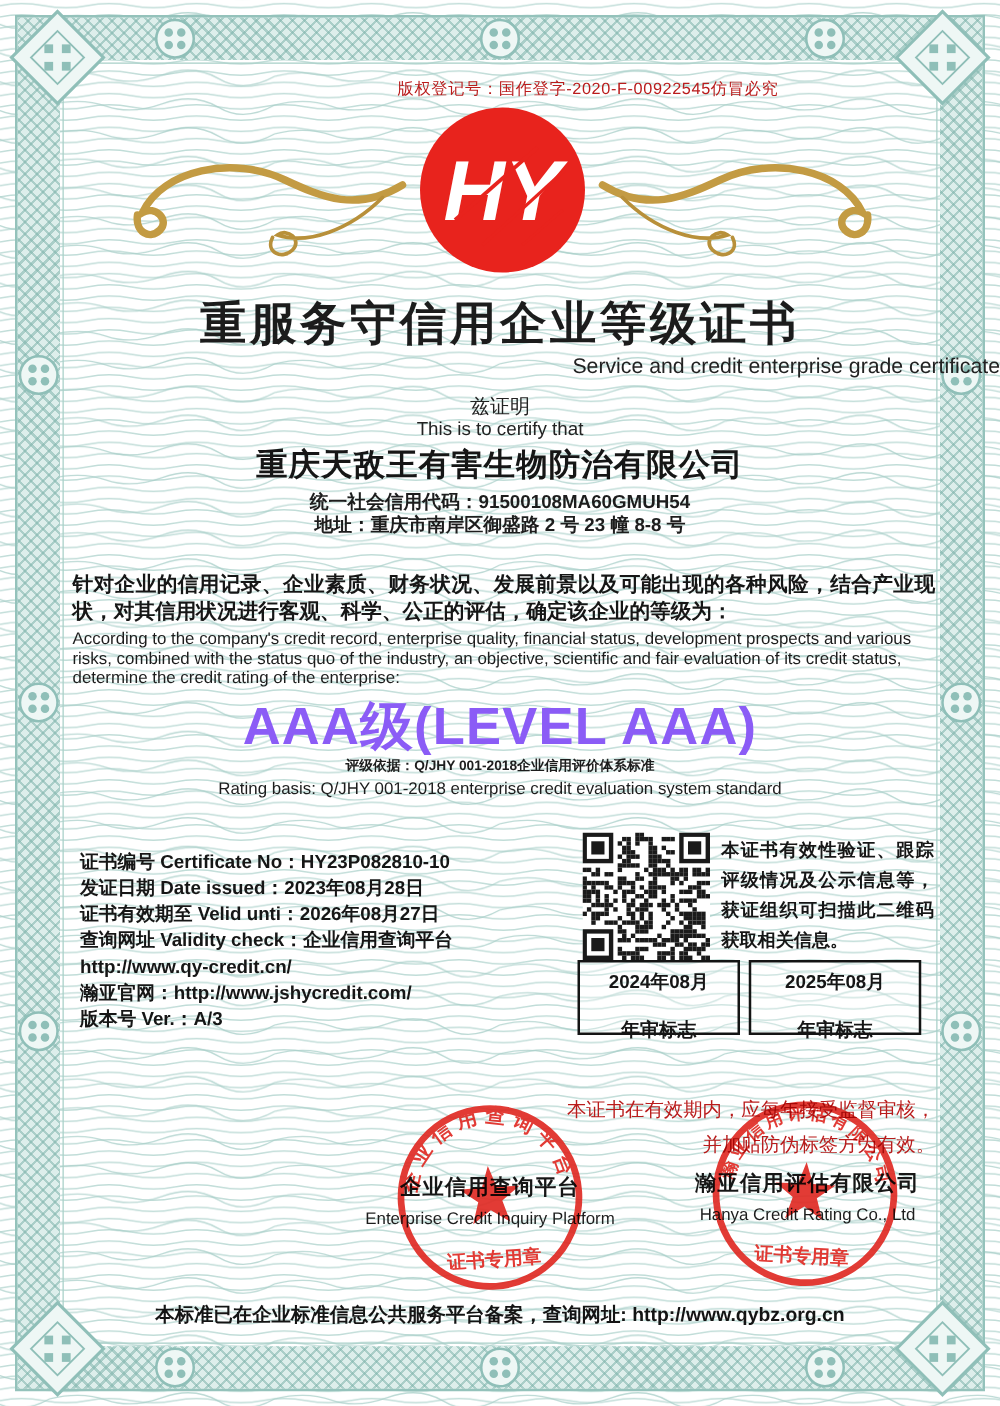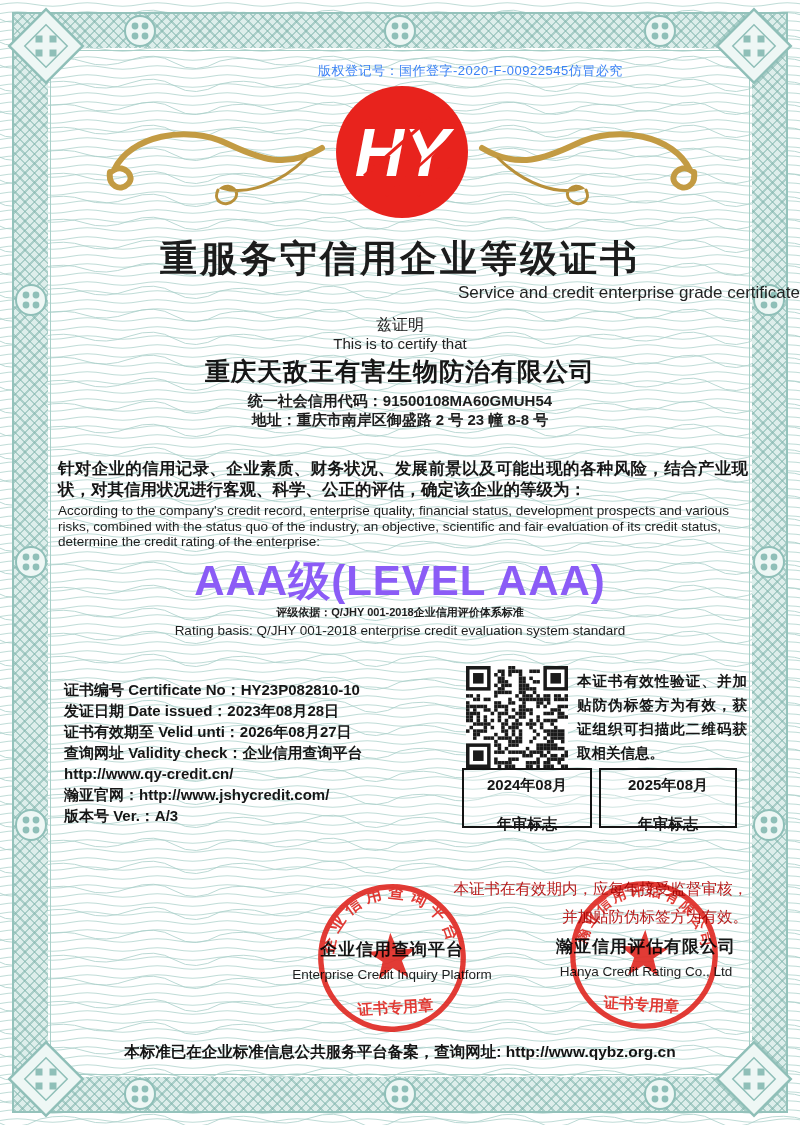--- a/index.html
+++ b/index.html
@@ -16,21 +16,21 @@
       repeating-linear-gradient(45deg, rgba(128,180,172,.55) 0 1.8px, transparent 1.8px 6.8px),
       repeating-linear-gradient(135deg, rgba(128,180,172,.55) 0 1.8px, transparent 1.8px 6.8px),
       linear-gradient(#ddeeeb,#ddeeeb);}
   .band-top{left:14px;right:14px;top:14px;height:34px;}
   .band-bottom{left:14px;right:14px;bottom:14px;height:34px;}
   .band-left{left:14px;top:48px;bottom:48px;width:34px;}
   .band-right{right:14px;top:48px;bottom:48px;width:34px;}
   .rosette{z-index:1;pointer-events:none;}
   
   .content{position:absolute;inset:0;z-index:2;}
-  .copyright{left:318px;top:62px;font-size:13px;color:#3b82f6;letter-spacing:.5px;text-align:center;}
+  .copyright{left:318px;top:62px;font-size:13px;color:#b91c1c;letter-spacing:.5px;text-align:center;}
   .logo-wrap{left:334px;top:84px;width:136px;height:136px;}
   .flourish{top:112px;width:226px;height:96px;}
   .flourish-l{left:100px;}
   .flourish-r{left:478px;transform:scaleX(-1);}
   .title{left:0;right:0;top:234px;text-align:center;font-size:37px;font-weight:700;
          letter-spacing:3px;color:#1c1c1c;}
   .subtitle{left:0;right:0;top:283px;text-align:right;font-size:17px;color:#222;}
   .certify-zh{left:0;right:0;top:315px;text-align:center;font-size:16px;color:#222;}
   .certify-en{left:0;right:0;top:335px;text-align:center;font-size:15px;color:#222;}
   .company{left:0;right:0;top:355px;text-align:center;font-size:25px;font-weight:800;
@@ -561,21 +561,21 @@
       <rect x="1" y="1" width="5" height="5" fill="#ffffff"></rect>
       <rect x="2" y="2" width="3" height="3" fill="#1a1a1a"></rect>
       <rect x="22" y="0" width="7" height="7" fill="#1a1a1a"></rect>
       <rect x="23" y="1" width="5" height="5" fill="#ffffff"></rect>
       <rect x="24" y="2" width="3" height="3" fill="#1a1a1a"></rect>
       <rect x="0" y="22" width="7" height="7" fill="#1a1a1a"></rect>
       <rect x="1" y="23" width="5" height="5" fill="#ffffff"></rect>
       <rect x="2" y="24" width="3" height="3" fill="#1a1a1a"></rect>
     </svg>
 
-  <div class="abs qr-note">本证书有效性验证、并加贴防伪标签方为有效，获证组织可扫描此二维码获取相关信息。</div>
+  <div class="abs qr-note">本证书有效性验证、跟踪评级情况及公示信息等，获证组织可扫描此二维码获取相关信息。</div>
 
   <div class="abs badge badge-0">
     <div class="l1">2024年08月</div>
     <div class="l2">年审标志</div>
   </div>
   <div class="abs badge badge-1">
     <div class="l1">2025年08月</div>
     <div class="l2">年审标志</div>
   </div>
 

